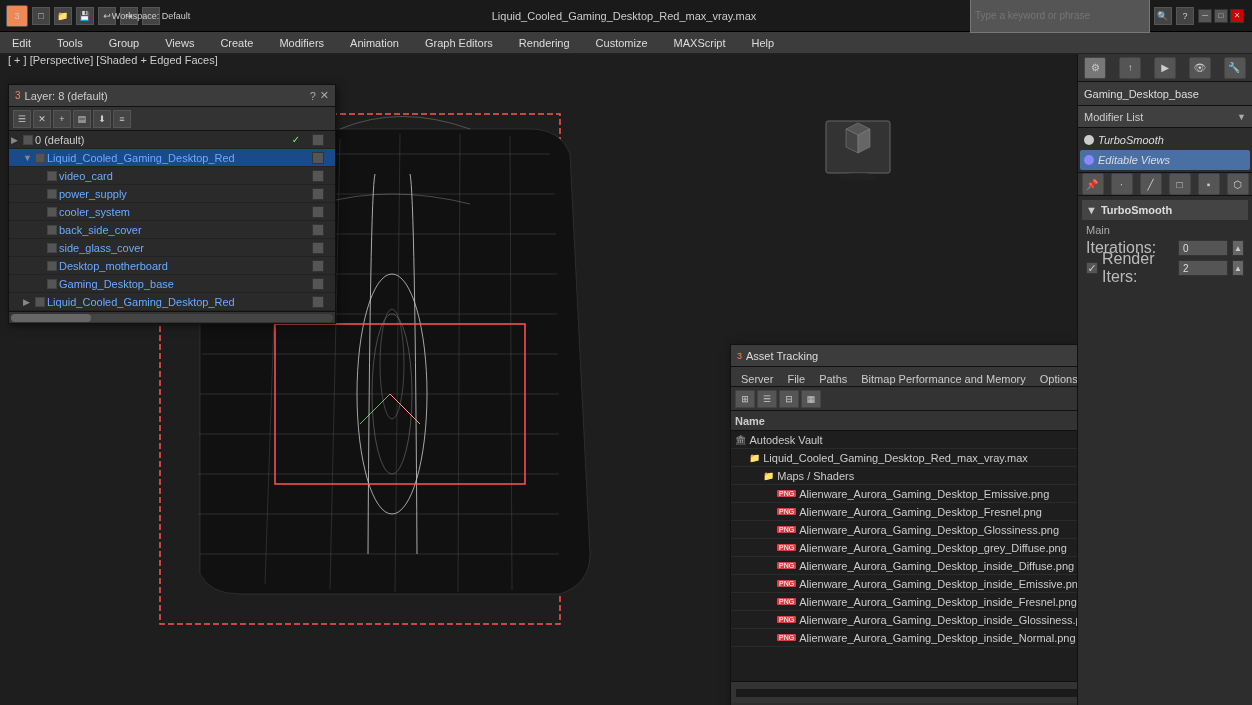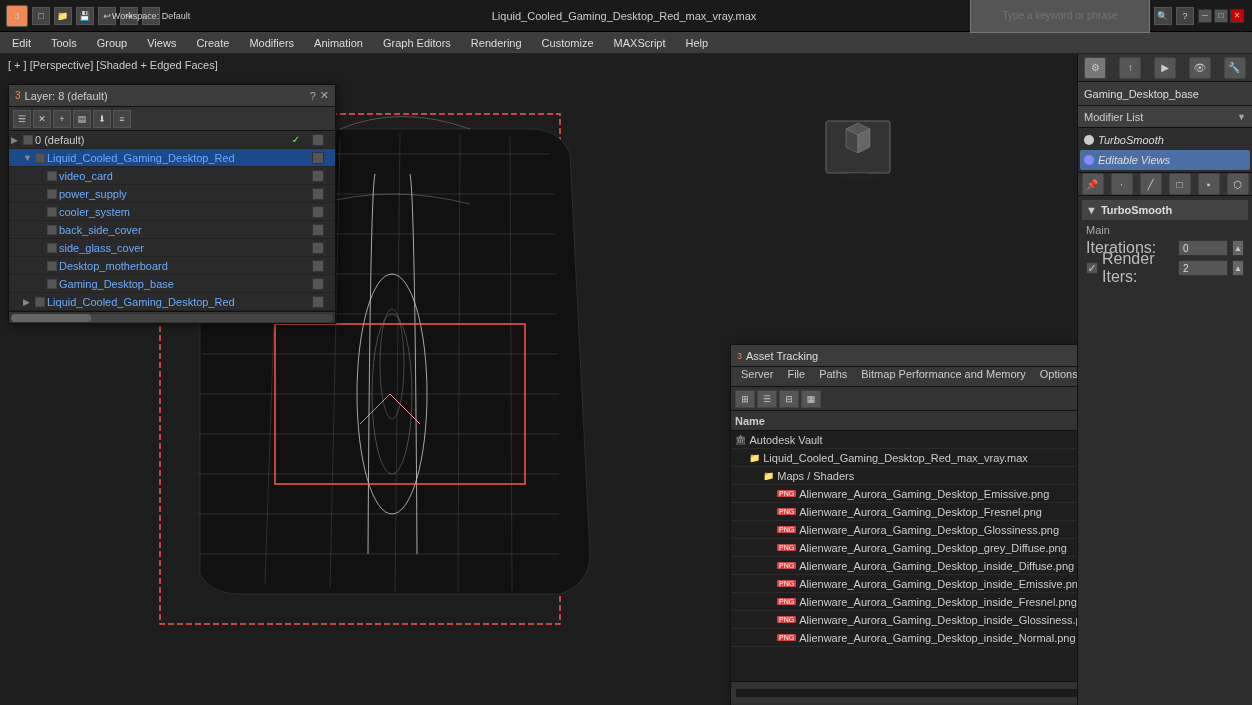--- a/index.html
+++ b/index.html
@@ -53,42 +53,41 @@
     .tb-icon.logo {
       background: #e85; width: 22px; height: 22px; border-radius: 2px;
     }
     .search-bar {
       width: 180px; height: 20px;
       background: #555;
       border: 1px solid #777;
       color: #ccc;
       padding: 16px 4px;
       font-size: 10px;
-      text-align: center;
     }
     .win-controls {
       display: flex; gap: 2px;
     }
     .win-btn {
       width: 14px; height: 14px;
       background: #555; border: 1px solid #333;
       display: flex; align-items: center; justify-content: center;
       font-size: 8px; color: #ccc; cursor: pointer;
     }
     .win-btn.close { background: #c00; }
 
     
     .menu-bar {
       height: 22px;
       background: #3c3c3c;
       display: flex;
       align-items: center;
       border-bottom: 1px solid #222;
       padding: 0 4px;
-      gap: 4px;
+      gap: 10px;
     }
     .menu-item {
       padding: 2px 8px;
       color: #ddd;
       cursor: pointer;
       font-size: 11px;
       border-radius: 2px;
     }
 
     
@@ -338,21 +337,21 @@
       background: #3c3c3c;
       display: flex; align-items: center;
       padding: 0 6px;
       border-bottom: 1px solid #111;
       justify-content: space-between;
     }
     .asset-title { color: #ddd; font-size: 11px; display: flex; align-items: center; gap: 4px; }
     .asset-menubar {
       height: 20px;
       background: #383838;
-      display: flex; align-items: flex-start;
+      display: flex; align-items: flex-end;
       padding: 0 4px; gap: 2px;
       border-bottom: 1px solid #111;
     }
     .asset-menu-item {
       padding: 1px 6px;
       color: #ccc; font-size: 11px;
       cursor: pointer;
     }
     .asset-toolbar {
       height: 24px;
@@ -418,21 +417,21 @@
       display: flex; align-items: center;
       padding: 0 4px;
     }
 
     
     .viewport-header {
       position: absolute;
       top: 0; left: 0; right: 175px;
       height: 22px;
       background: rgba(30,30,30,0.8);
-      display: flex; align-items: center;
+      display: flex; align-items: flex-start;
       padding: 0 8px;
       color: #ccc;
       font-size: 11px;
       z-index: 5;
     }
 
     
     .model-3d {
       position: absolute;
       top: 0; left: 0; right: 0; bottom: 0;

